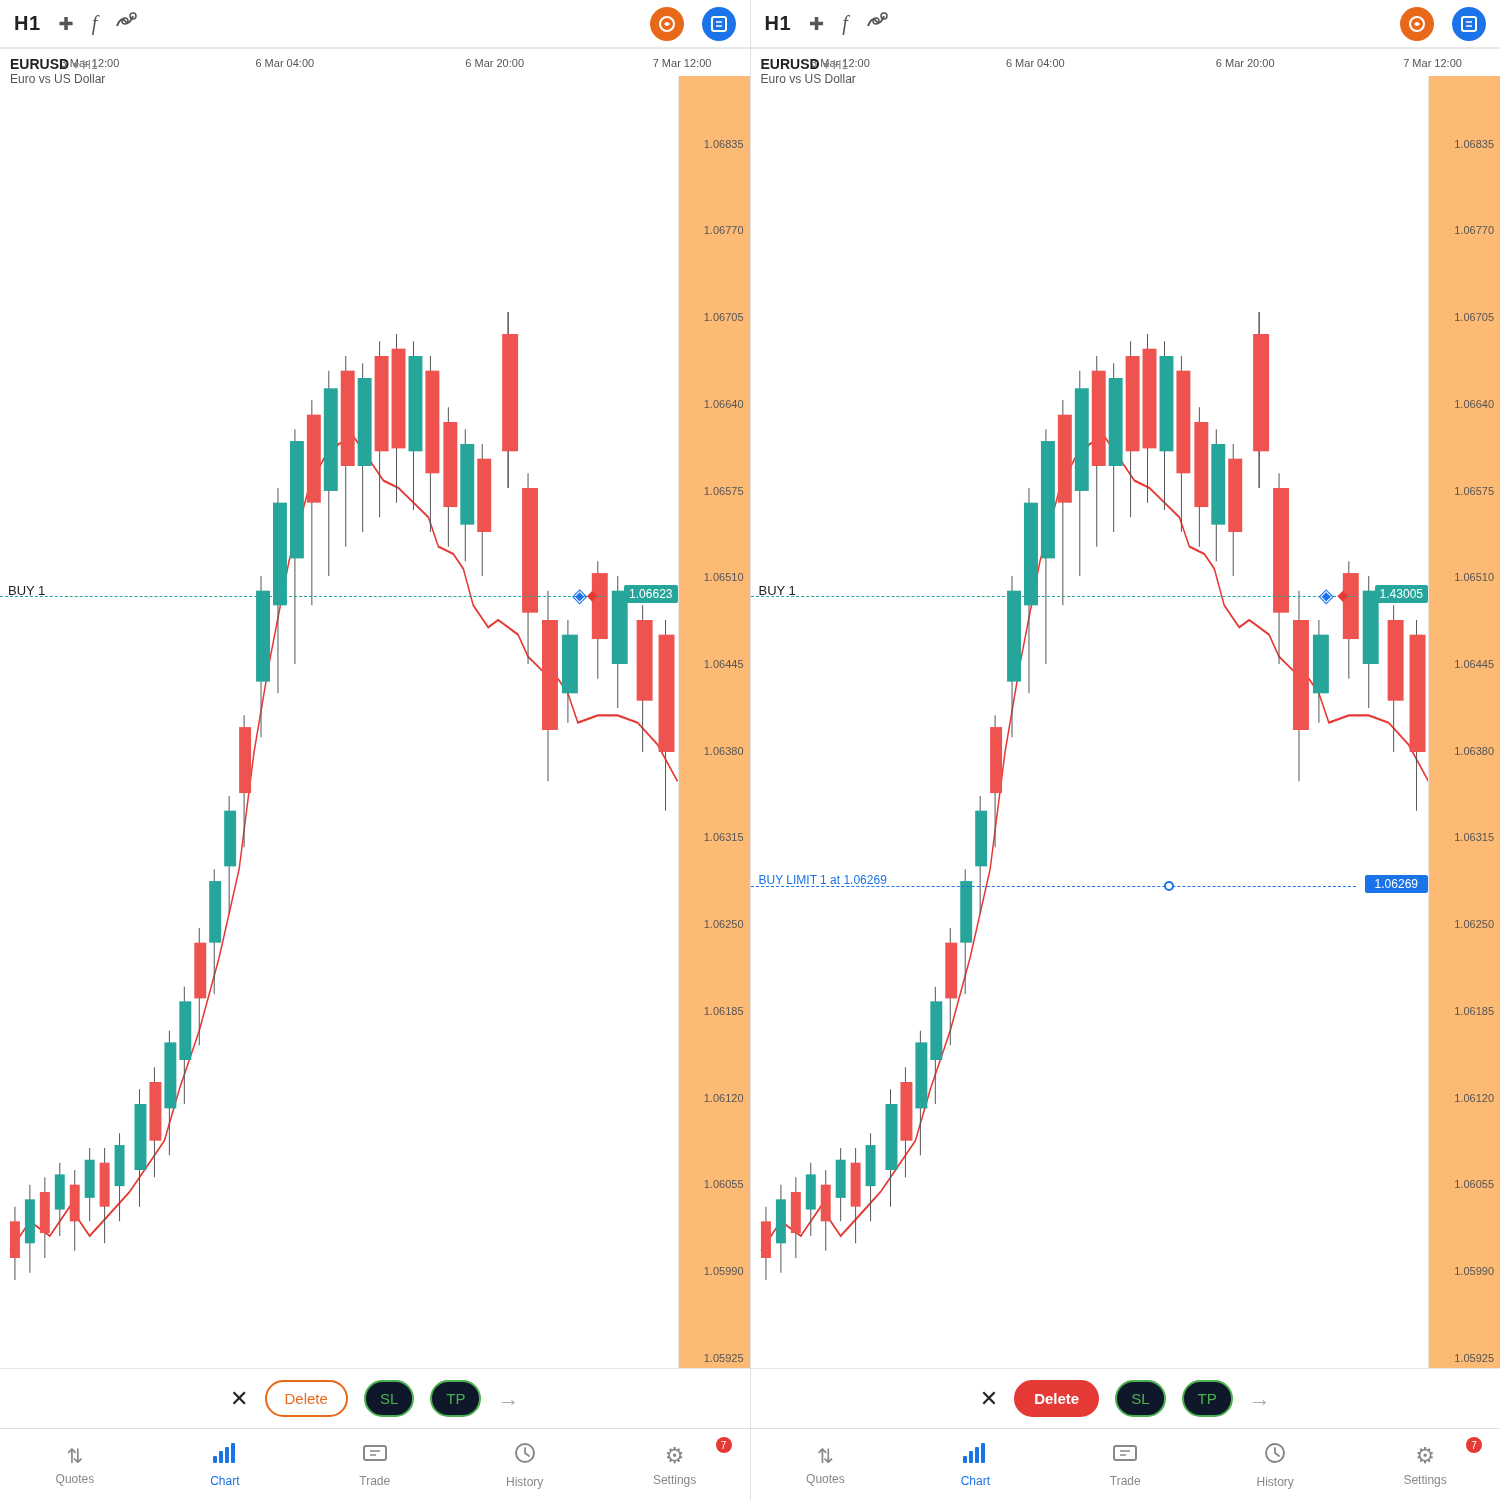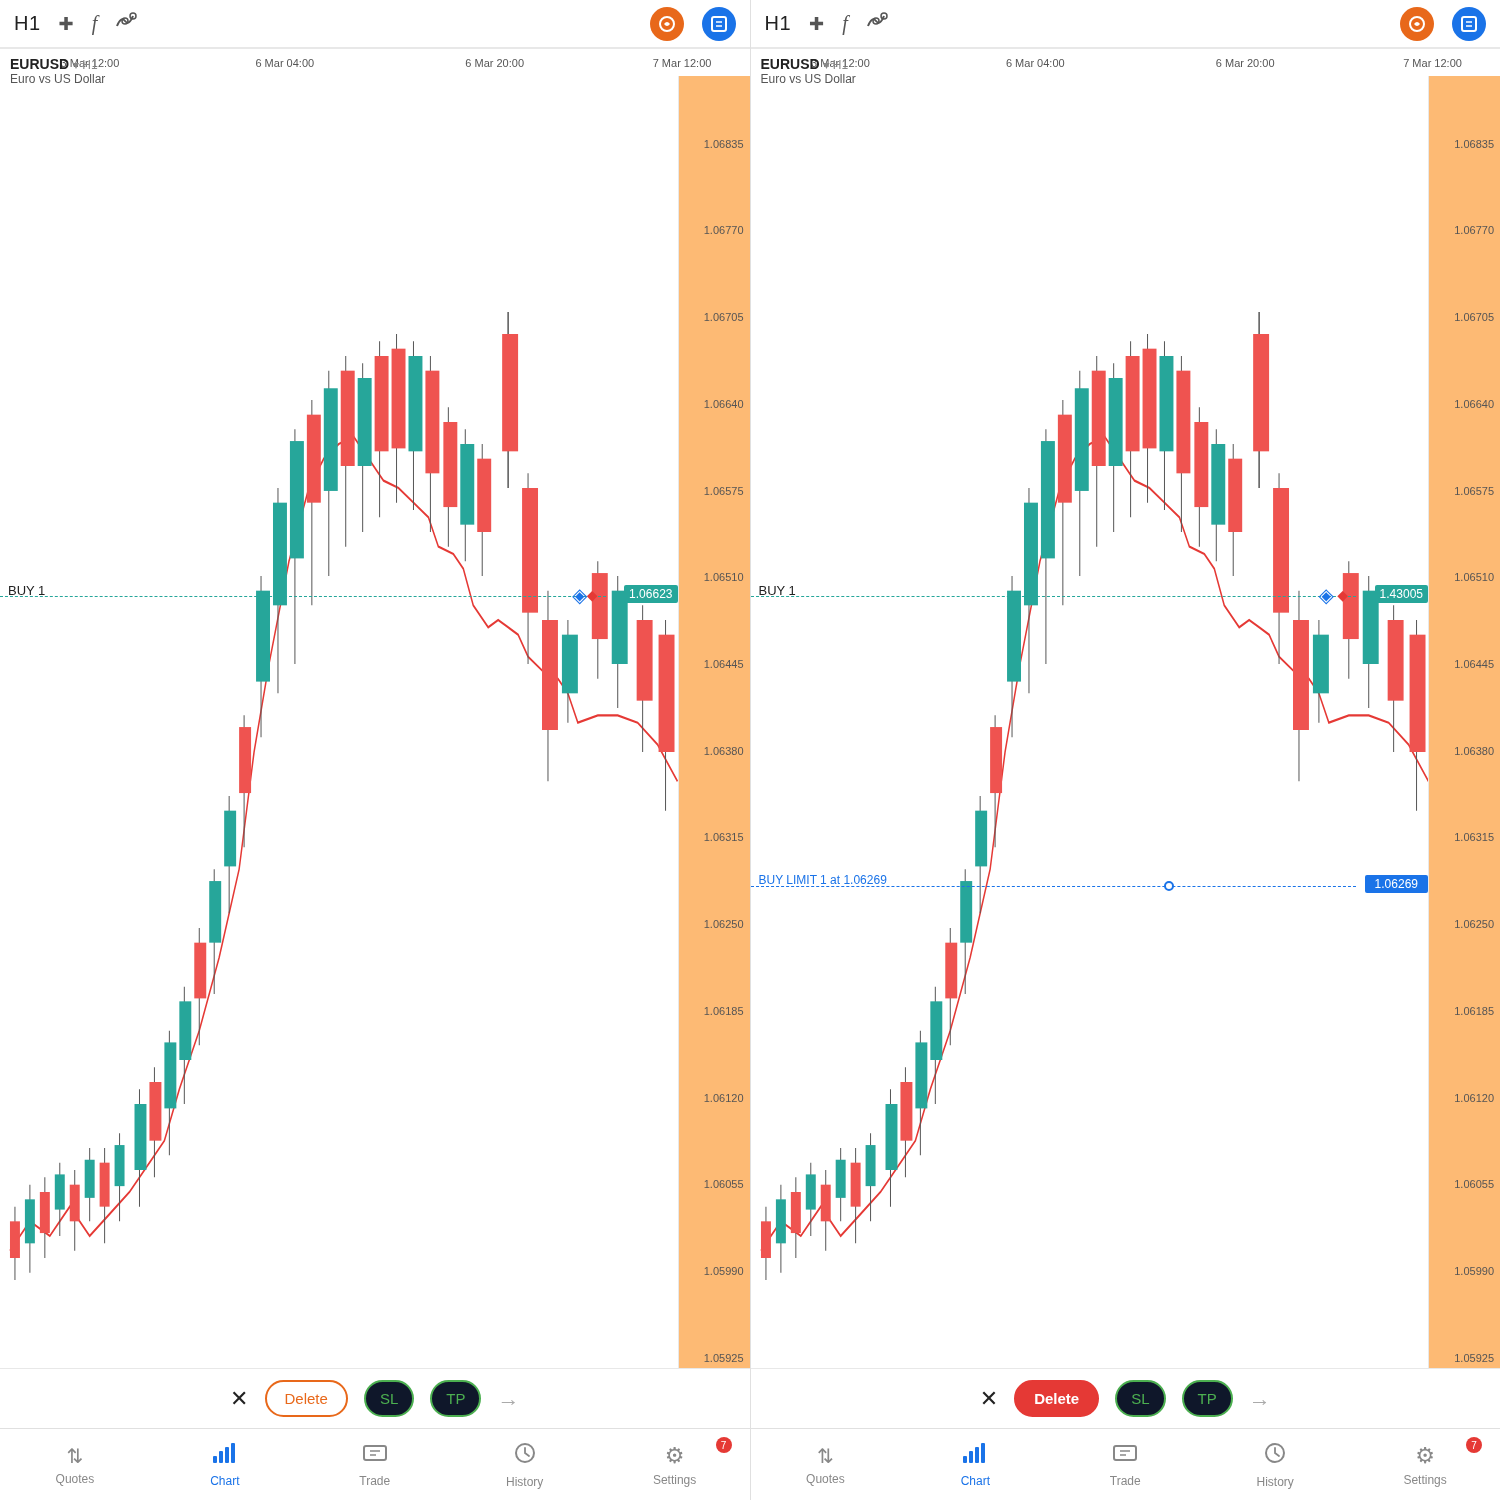--- a/index.html
+++ b/index.html
@@ -34,21 +34,21 @@
       display: flex;
       align-items: center;
       padding: 6px 14px;
       background: #fff;
       border-bottom: 1px solid #e8e8e8;
       height: 48px;
       gap: 18px;
     }
     .toolbar-timeframe {
       font-size: 20px;
-      font-weight: 400;
+      font-weight: 700;
       color: #222;
       letter-spacing: 0.5px;
     }
     .toolbar-icon {
       color: #555;
       font-size: 18px;
       cursor: pointer;
     }
     .toolbar-spacer { flex: 1; }
     .toolbar-btn-round {

